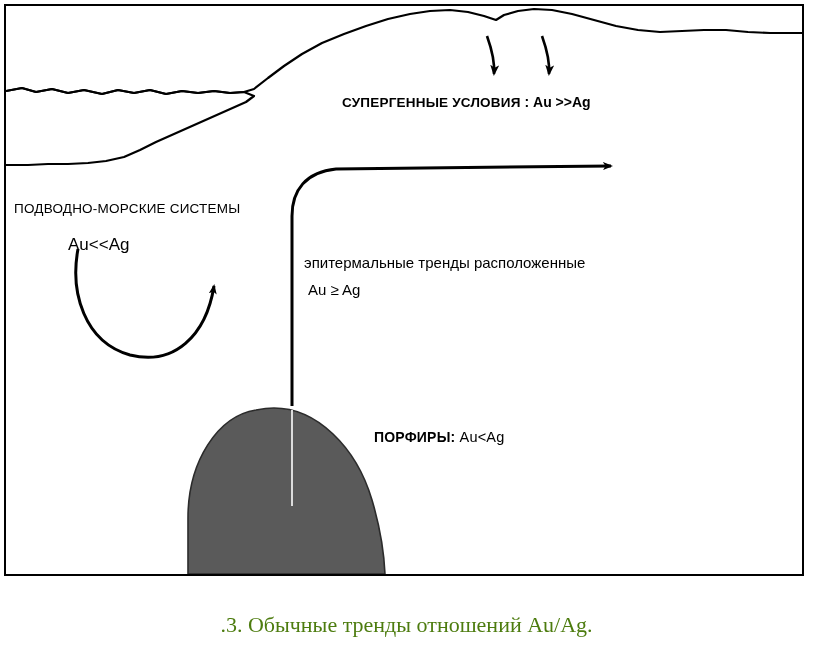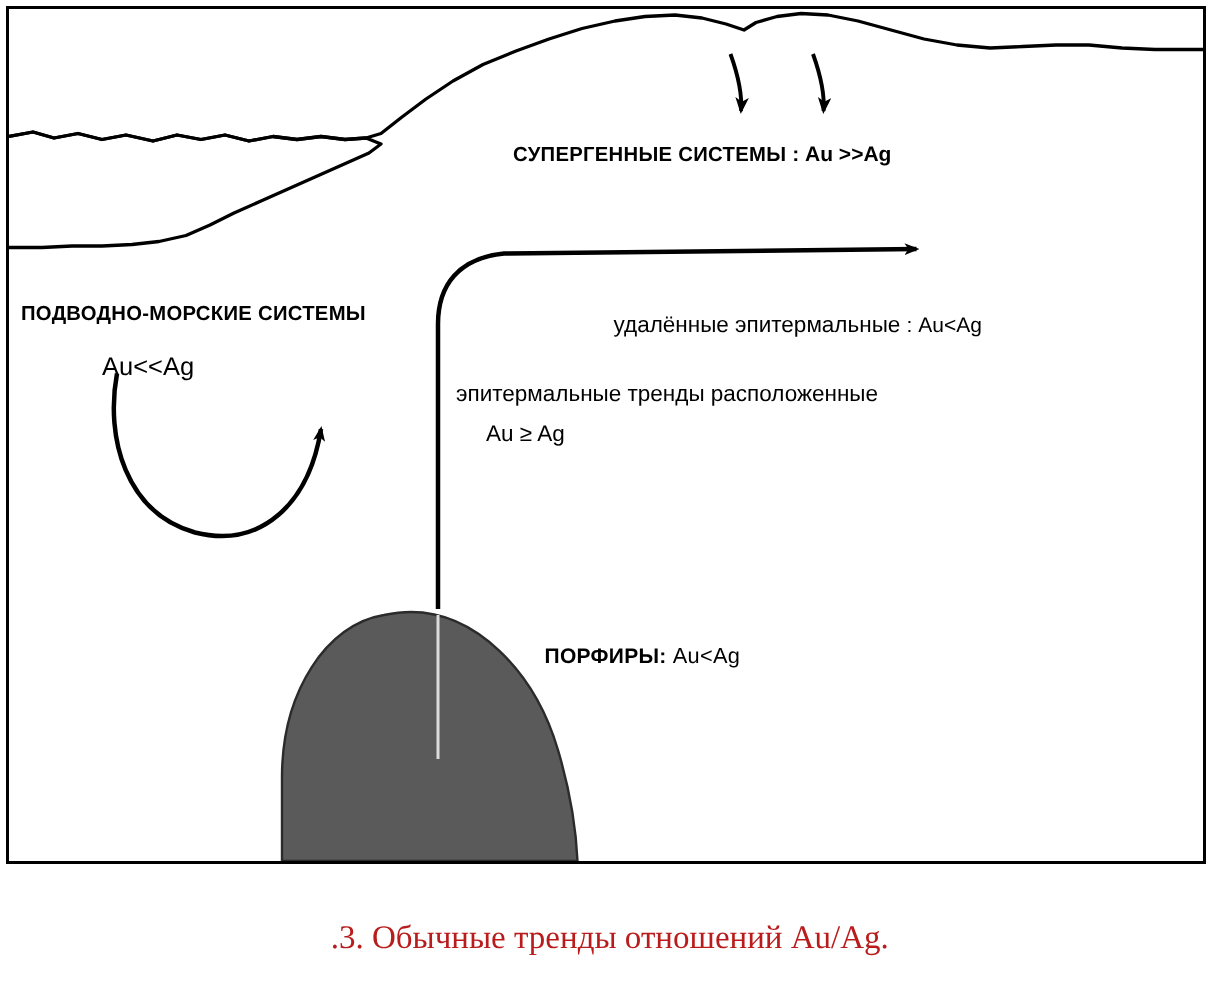--- a/index.html
+++ b/index.html
@@ -50,21 +50,21 @@
   }
   #lbl-supergene .ratio {
     font-weight: bold;
     font-size: 14px;
     letter-spacing: 0;
   }
   #lbl-submarine {
     left: 8px;
     top: 195px;
     font-size: 13.5px;
-    font-weight: bold;
+    font-weight: normal;
     letter-spacing: 0.2px;
   }
   #lbl-submarine-ratio {
     left: 62px;
     top: 229px;
     font-size: 17px;
   }
   #lbl-distal {
     left: 403px;
     top: 202px;
@@ -72,44 +72,44 @@
   }
   #lbl-distal .ratio {
     font-size: 14px;
   }
   #lbl-proximal {
     left: 298px;
     top: 248px;
     font-size: 15px;
   }
   #lbl-proximal-ratio {
-    left: 318px;
+    left: 302px;
     top: 275px;
     font-size: 15px;
   }
   #lbl-porphyry {
-    left: 357px;
+    left: 368px;
     top: 423px;
     font-size: 14px;
     font-weight: bold;
     letter-spacing: 0.2px;
   }
   #lbl-porphyry .ratio {
     font-weight: normal;
     font-size: 14.5px;
   }
   #caption {
     position: absolute;
     left: 0;
     top: 612px;
     width: 813px;
     text-align: center;
     font-family: "Liberation Serif", serif;
     font-size: 22px;
-    color: #b91c1c;
+    color: #4d7c0f;
   }
 </style>
 </head>
 <body>
 
 <div id="page">
 
   <div id="figure-frame">
 
     <svg id="figure-svg" width="796" height="568" viewBox="0 0 796 568" xmlns="http://www.w3.org/2000/svg">
@@ -141,31 +141,27 @@
 
       <path d="M72,243 C64,286 78,336 124,349 C168,360 200,330 208,280" fill="none" stroke="#000" stroke-width="3" marker-end="url(#arrowhead)"></path>
 
       <path d="M182,568 L182,512 C182,455 212,410 250,404 C255,403 262,402 268,402
                C310,402 350,440 366,494 C374,521 378,546 379,568 Z" fill="#5a5a5a" stroke="#2b2b2b" stroke-width="1.6"></path>
 
       <path d="M286,404 L286,500" fill="none" stroke="#dcdcdc" stroke-width="2"></path>
     </svg>
 
     <div class="lbl" id="lbl-supergene">
-      <span>СУПЕРГЕННЫЕ СИСТЕМЫ</span>
+      <span>СУПЕРГЕННЫЕ УСЛОВИЯ</span>
       <span class="ratio">: Au &gt;&gt;Ag</span>
     </div>
 
     <div class="lbl" id="lbl-submarine">ПОДВОДНО-МОРСКИЕ СИСТЕМЫ</div>
     <div class="lbl" id="lbl-submarine-ratio">Au&lt;&lt;Ag</div>
 
-    <div class="lbl" id="lbl-distal">
-      <span>удалённые эпитермальные</span>
-      <span class="ratio">: Au&lt;Ag</span>
-    </div>
 
     <div class="lbl" id="lbl-proximal">эпитермальные тренды расположенные</div>
     <div class="lbl" id="lbl-proximal-ratio">Au ≥ Ag</div>
 
     <div class="lbl" id="lbl-porphyry">
       <span>ПОРФИРЫ:</span>
       <span class="ratio">Au&lt;Ag</span>
     </div>
 
   </div>

